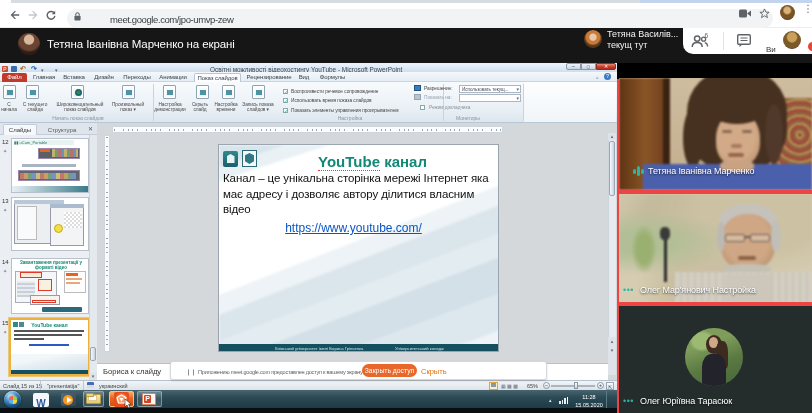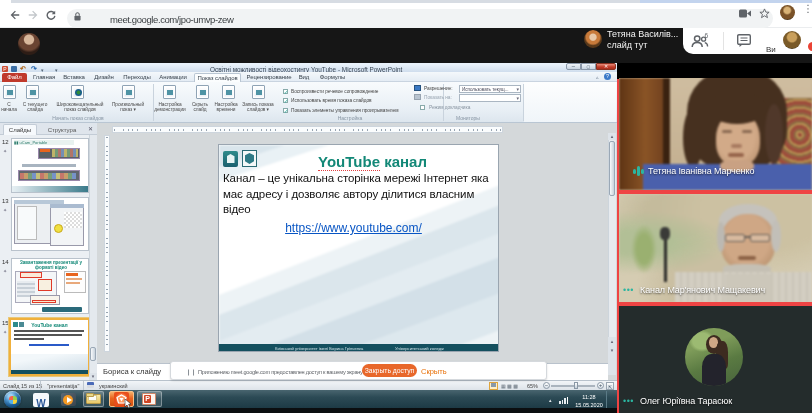--- a/index.html
+++ b/index.html
@@ -107,23 +107,24 @@
     </svg>
   <svg class="abs" style="left:759px;top:8px" width="11" height="11" viewBox="0 0 24 24">
       <path d="M12 2 L15 9 L22 9.3 L16.5 14 L18.5 21 L12 17 L5.5 21 L7.5 14 L2 9.3 L9 9 Z" stroke="#5f6368" stroke-width="2" fill="none"></path>
     </svg>
   <div class="abs" style="left:780px;top:5px;width:15px;height:15px;border-radius:50%;background:radial-gradient(circle at 48% 36%,#d8b276 0 24%,#7a5228 38% 66%,#3a2812 78%)"></div>
   <div class="abs" style="left:803px;top:7px;width:3px;height:14px;color:#5f6368;font-size:10px;line-height:4.6px;letter-spacing:0">⋮</div>
 
   <div class="abs" id="meetbar"></div>
   <div class="abs" style="left:0;top:63px;width:617px;height:2px;background:#e9f2fb"></div>
   <div class="abs" id="avatar1"></div>
+  <div class="abs" id="meettext">Тетяна Іванівна Марченко на екрані</div>
   <div class="abs" id="toastav"></div>
   <div class="abs" id="toastl1">Тетяна Василів...</div>
-  <div class="abs" id="toastl2">слайд тут</div>
+  <div class="abs" id="toastl2">текущ тут</div>
   <div class="abs" id="whitepanel"></div>
   <svg class="abs" style="left:691px;top:33px" width="20" height="15" viewBox="0 0 20 15">
       <circle cx="6.2" cy="5.6" r="2.7" stroke="#5f6368" stroke-width="1.5" fill="none"></circle>
       <path d="M1.2 14 C1.2 10.5 3.2 9.4 6.2 9.4 C9.2 9.4 11.2 10.5 11.2 14" stroke="#5f6368" stroke-width="1.5" fill="none"></path>
       <circle cx="12.6" cy="6.2" r="2" stroke="#5f6368" stroke-width="1.3" fill="none"></circle>
       <path d="M13.8 9.6 C15.8 10 16.6 11.4 16.6 13.6" stroke="#5f6368" stroke-width="1.3" fill="none"></path>
       <text x="13.6" y="4.6" font-size="6.5" fill="#5f6368" font-family="Liberation Sans">6</text>
     </svg>
   <div class="abs" style="left:723px;top:32px;width:1px;height:18px;background:#e3e3e3"></div>
   <svg class="abs" style="left:737px;top:34px" width="14" height="13" viewBox="0 0 14 13">
@@ -403,21 +404,21 @@
       <div class="d" style="left:106px;top:40px;width:20px;height:8px;border:1px solid #6a625a;border-radius:2px;background:rgba(240,240,235,0.25)"></div>
       <div class="d" style="left:131px;top:40px;width:20px;height:8px;border:1px solid #6a625a;border-radius:2px;background:rgba(240,240,235,0.25)"></div>
       <div class="d" style="left:125px;top:42px;width:7px;height:2px;background:#6a625a"></div>
       <div class="d" style="left:119px;top:62px;width:18px;height:4px;border-radius:2px;background:#8c6246"></div>
       <div class="d" style="left:104px;top:70px;width:48px;height:10px;border-radius:40% 40% 20% 20%;background:#c5c0b4"></div>
       <div class="d" style="left:56px;top:78px;width:137px;height:30px;background:repeating-linear-gradient(90deg,#d3cec2 0 5px,#c9c4b7 5px 7px)"></div>
       <div class="d" style="left:106px;top:80px;width:46px;height:28px;background:#ccc7ba"></div>
       <div class="d" style="left:45px;top:42px;width:3px;height:46px;background:#2a2a28"></div>
       <div class="d" style="left:41px;top:33px;width:10px;height:13px;border-radius:40%;background:#3a3a38"></div>
       </div>
-      <div class="d vlabel" style="left:21px;top:90.5px">Канал Мар'янович Мащакевич</div>
+      <div class="d vlabel" style="left:21px;top:90.5px">Олег Мар'янович Настройка</div>
       <div class="d vdots" style="left:4px;top:91px">•••</div>
     </div>
 
     <div class="d" id="v3" style="left:2px;top:227px;width:193px;height:110px;overflow:hidden;background:#242c2c">
       <div class="d" style="left:66px;top:22px;width:58px;height:58px;border-radius:50%;overflow:hidden;background:linear-gradient(160deg,#7f9c5a 0 30%,#5a7a42 60%,#47633c)">
         <div class="d" style="left:4px;top:2px;width:26px;height:22px;background:radial-gradient(ellipse,#9cba72 0 50%,transparent 70%)"></div>
         <div class="d" style="left:21px;top:7px;width:16px;height:19px;border-radius:50%;background:#3d2b20"></div>
         <div class="d" style="left:24px;top:9px;width:9px;height:11px;border-radius:50%;background:#d0a886"></div>
         <div class="d" style="left:31px;top:13px;width:12px;height:28px;border-radius:40% 40% 20% 20%;background:#3d2b20"></div>
         <div class="d" style="left:17px;top:26px;width:24px;height:32px;border-radius:40% 40% 0 0;background:#23232c"></div>

